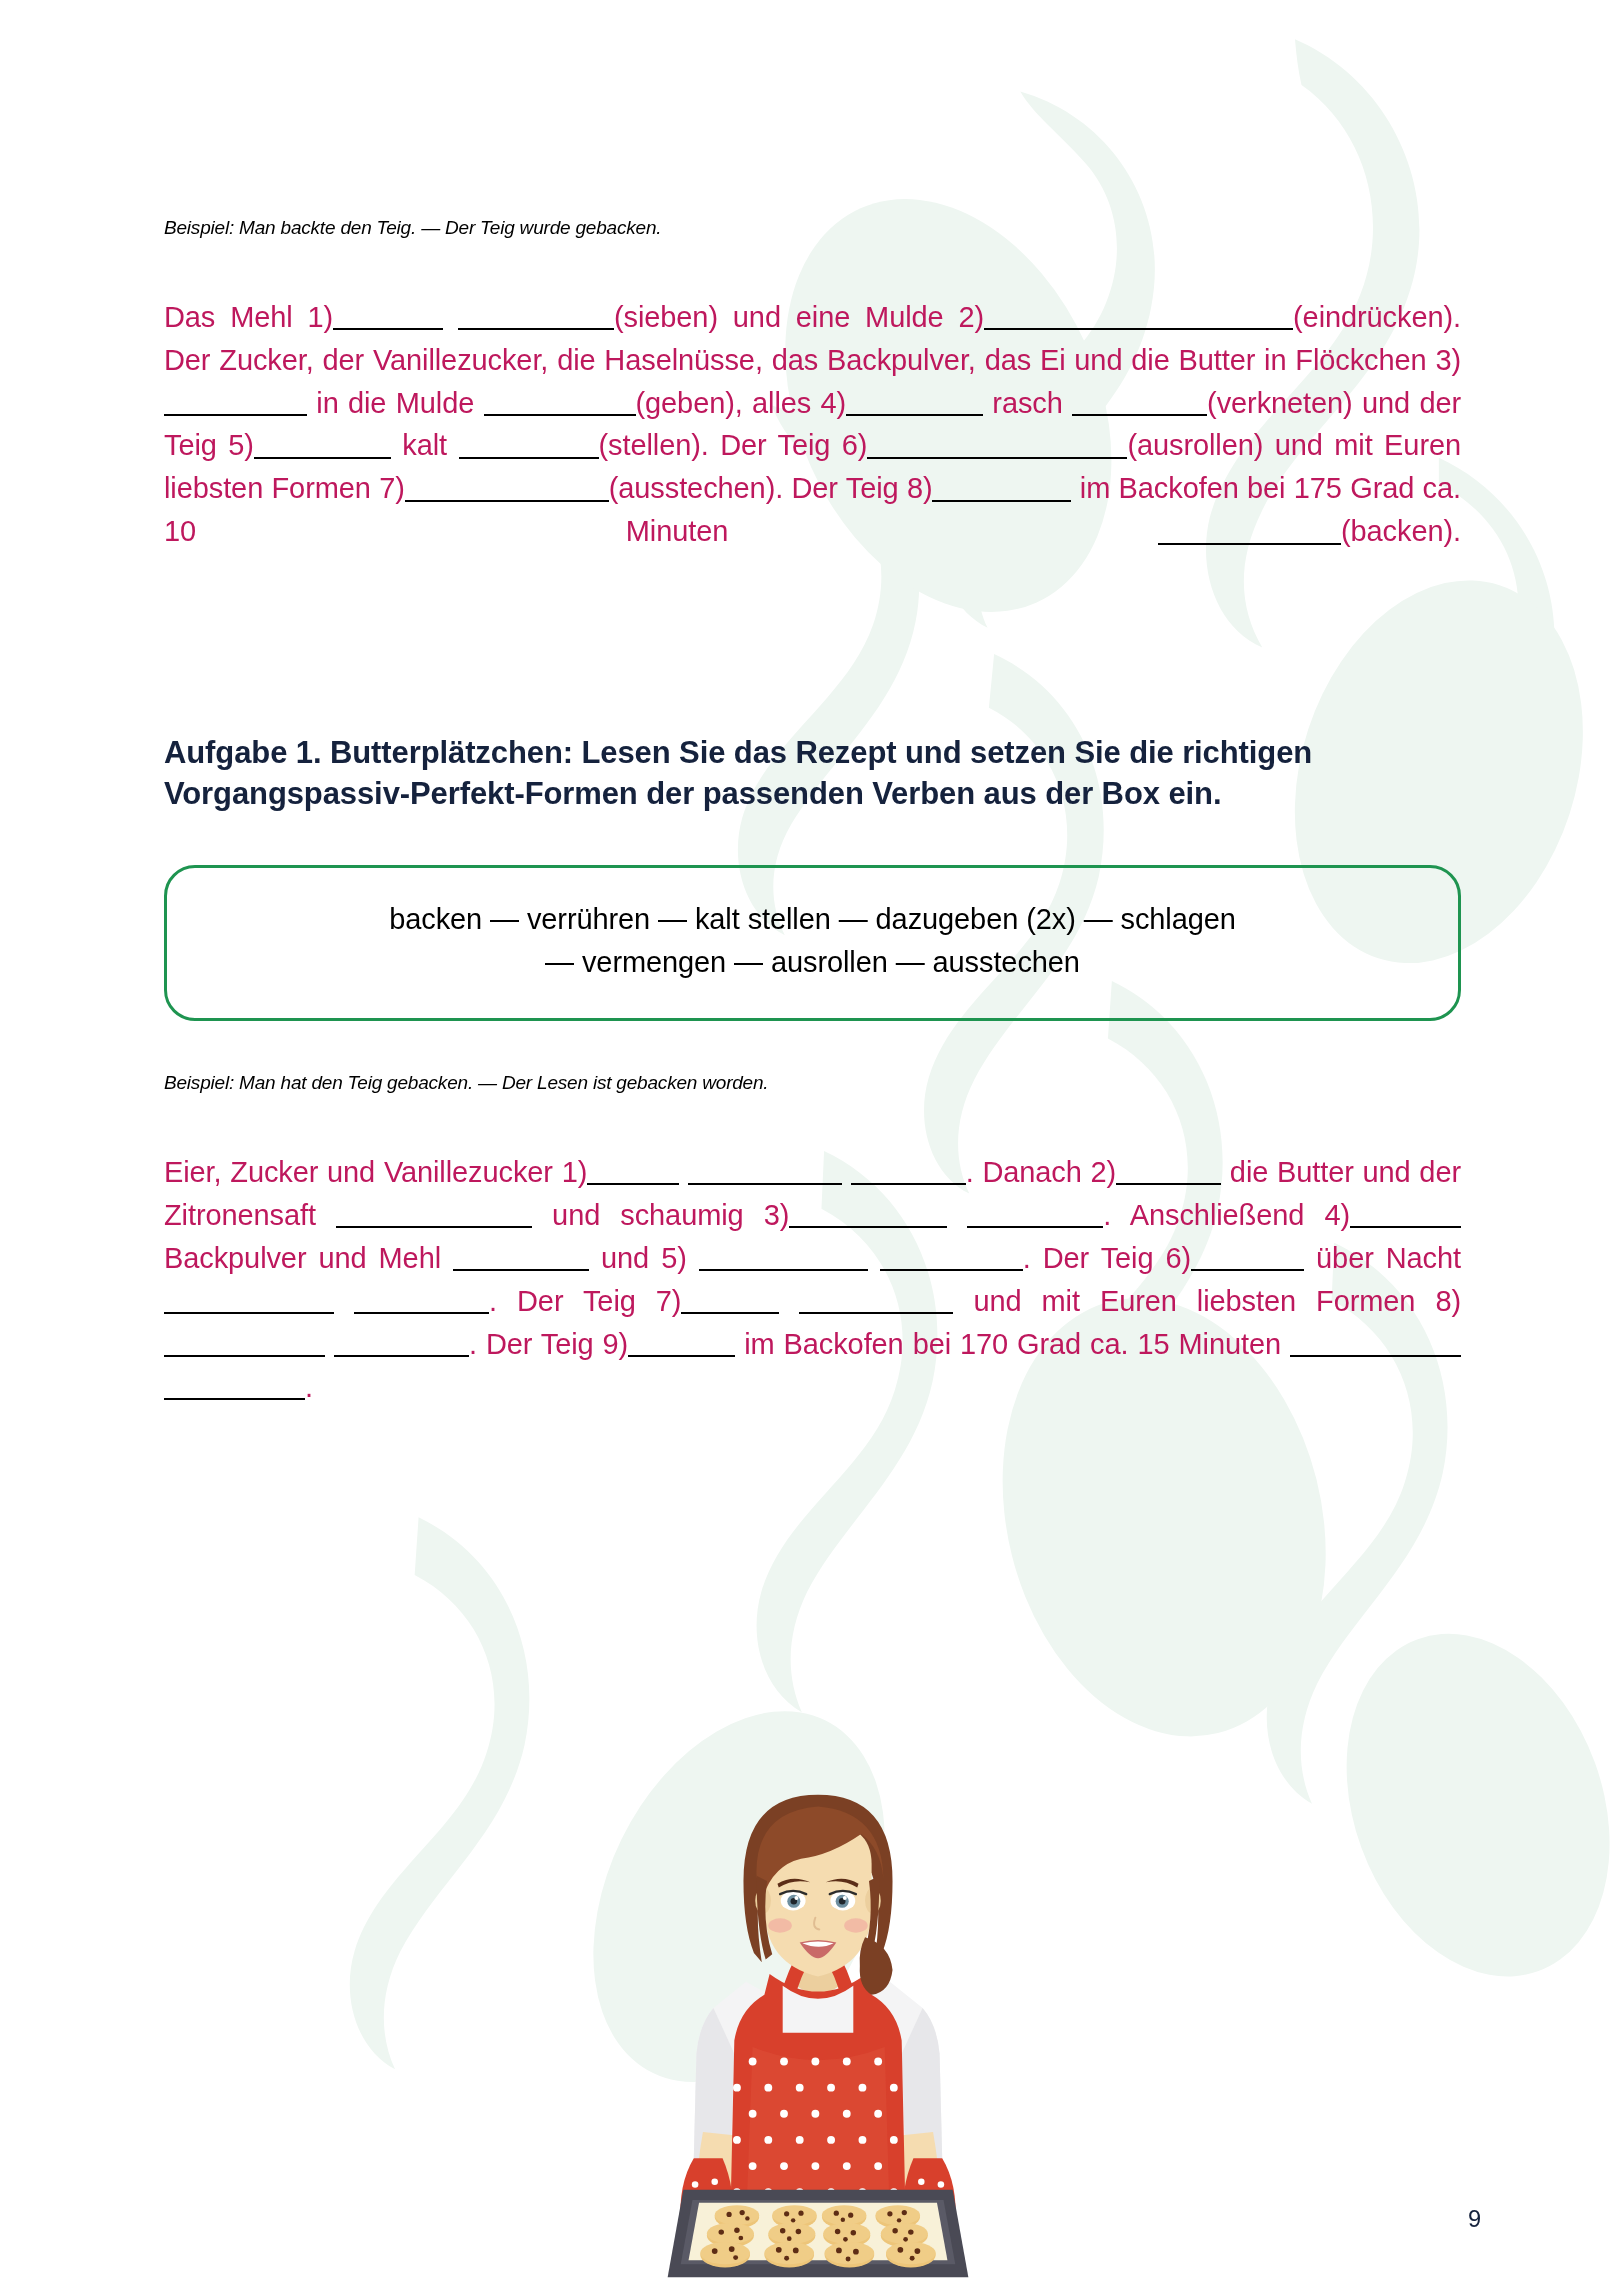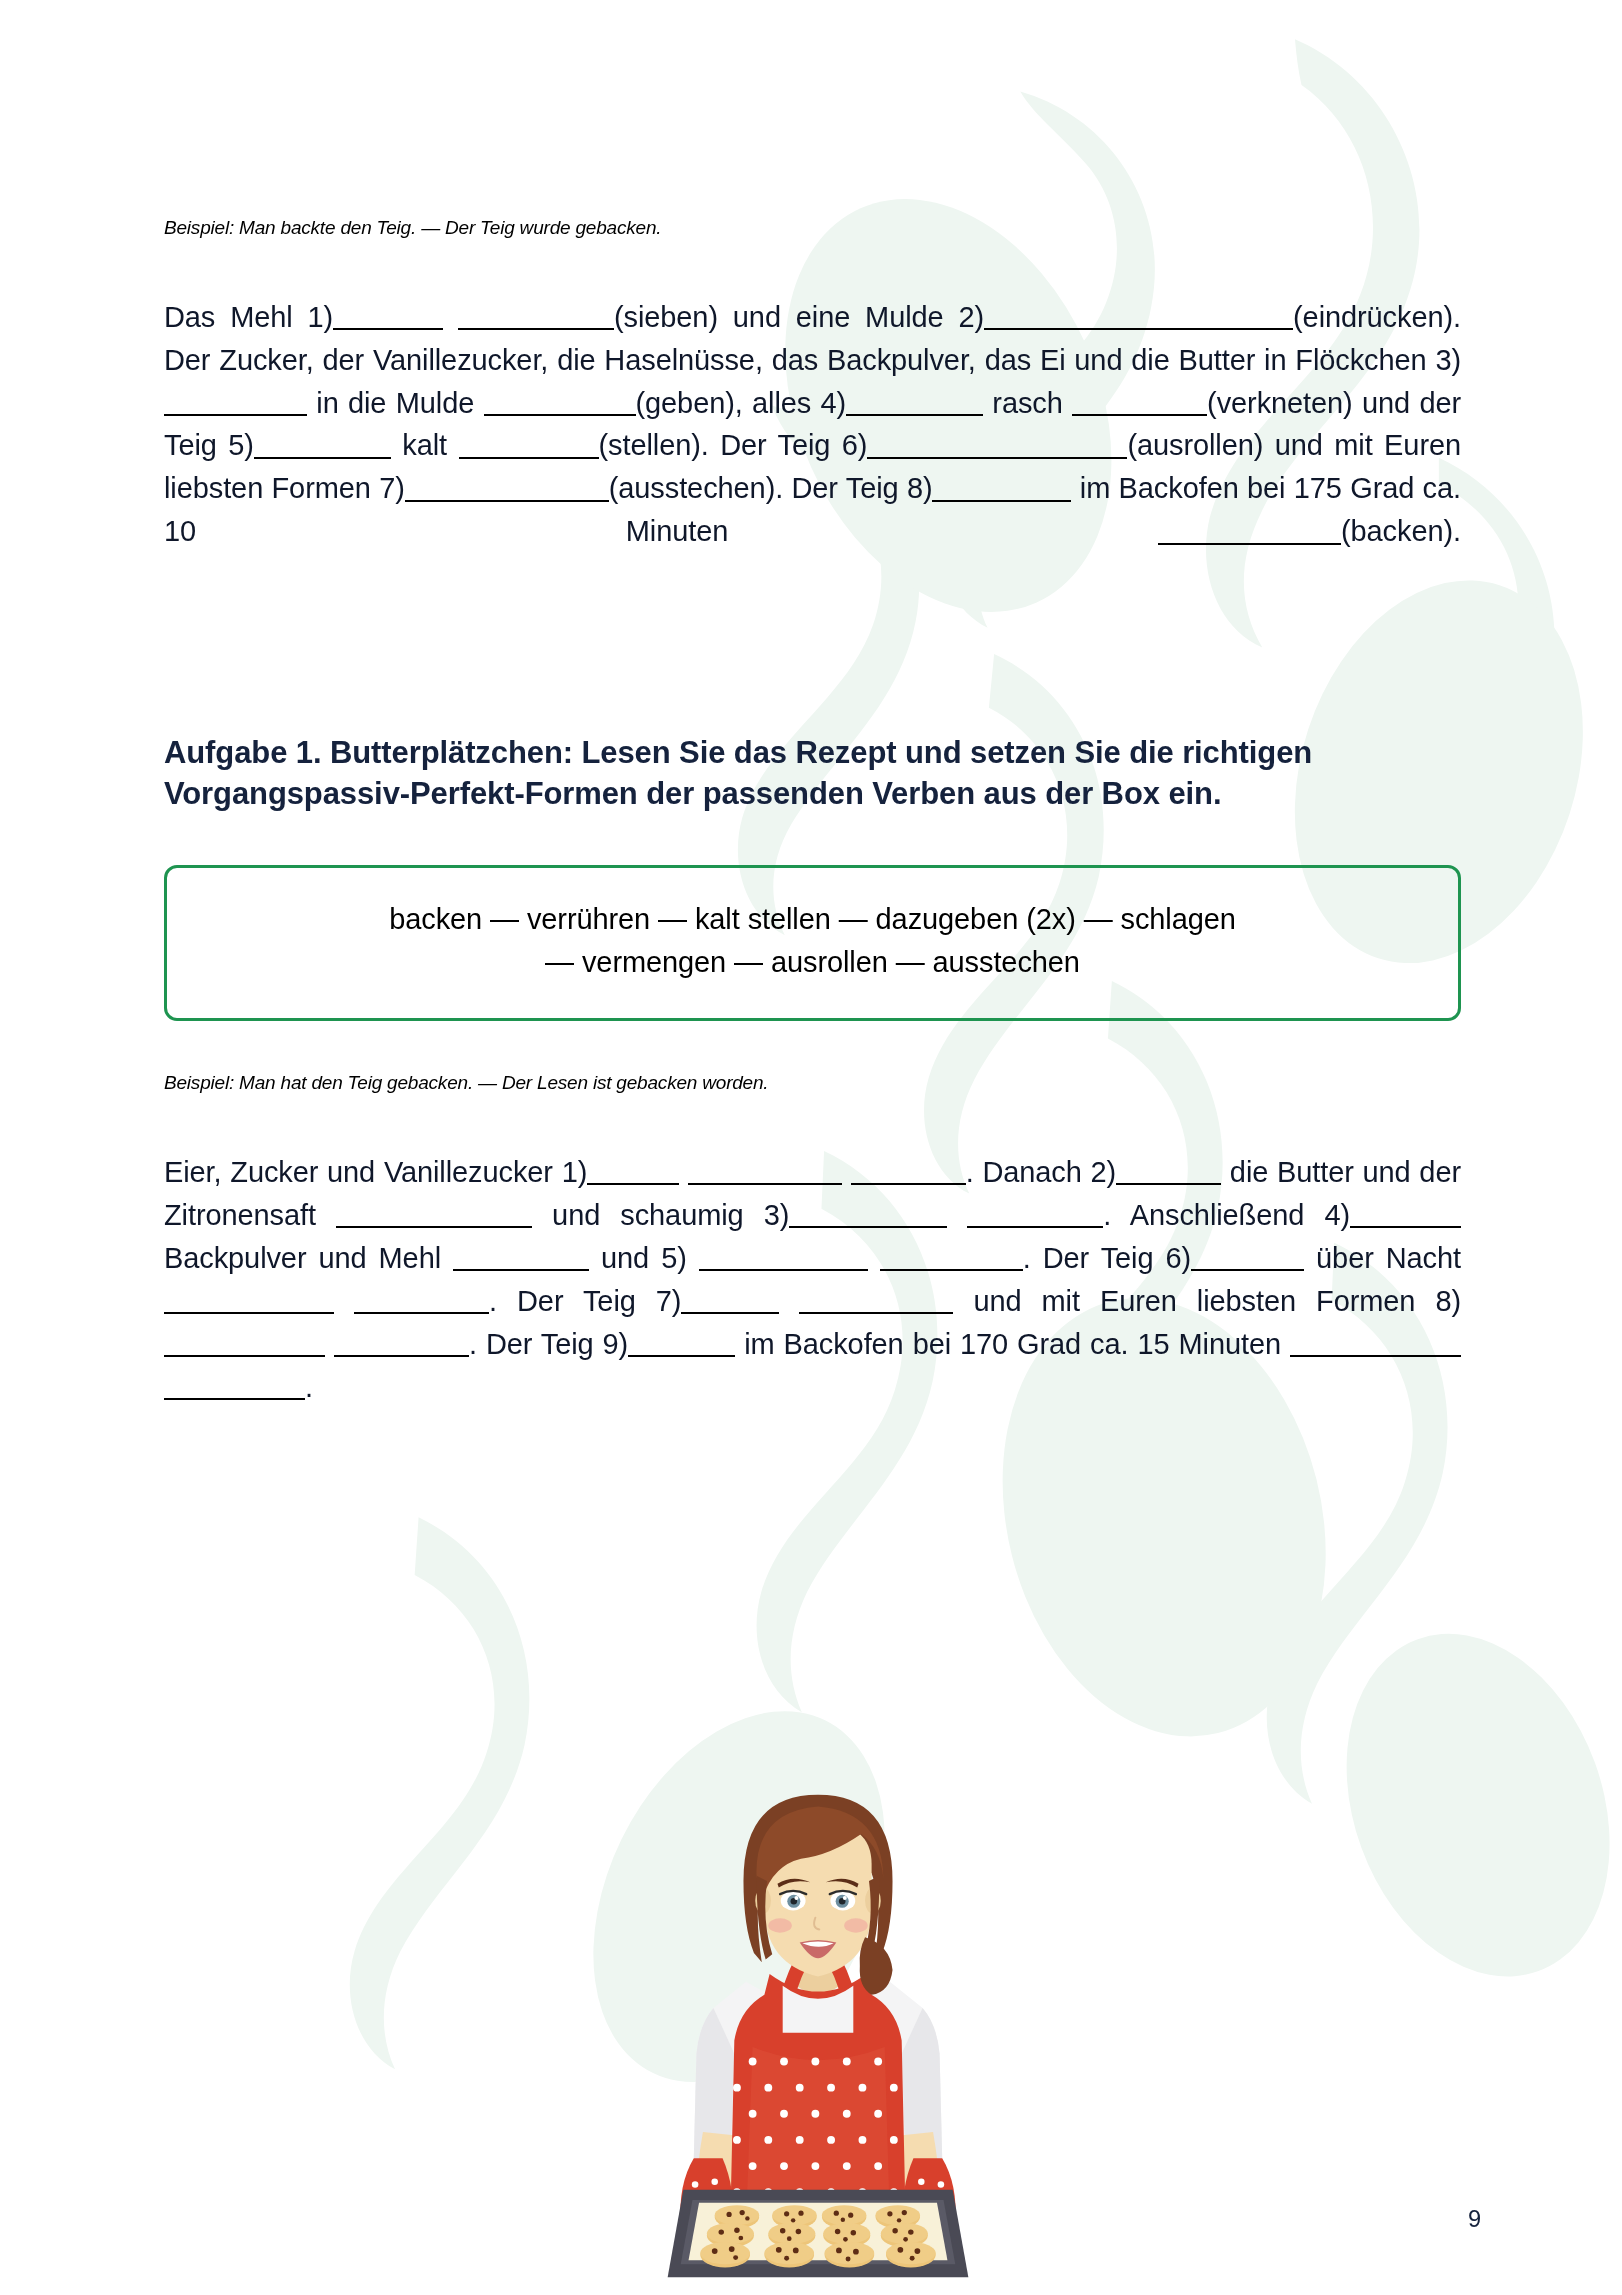--- a/index.html
+++ b/index.html
@@ -50,21 +50,21 @@
     line-height: 1.3;
     margin: 0;
     color: #000;
     letter-spacing: -0.2px;
   }
 
   .body-para {
     font-size: 29px;
     line-height: 1.48;
     margin: 0;
-    color: #0f172a;
+    color: #be185d;
     text-align: justify;
     text-justify: inter-word;
     letter-spacing: -0.1px;
   }
   .body-para.last-justify::after {
     content: "";
     display: inline-block;
     width: 100%;
   }
 
@@ -73,21 +73,21 @@
     display: inline-block;
     border-bottom: 2px solid #000;
     vertical-align: baseline;
     height: 1.05em;
     margin-bottom: -0.12em;
   }
 
   
   .verb-box {
     border: 3.3px solid #1e9450;
-    border-radius: 13px;
+    border-radius: 31px;
     padding: 30px 46px 34px 46px;
     box-sizing: border-box;
     background: transparent;
   }
   .verb-box-line {
     text-align: center;
     font-size: 29px;
     line-height: 1.48;
     color: #000;
     letter-spacing: -0.1px;

